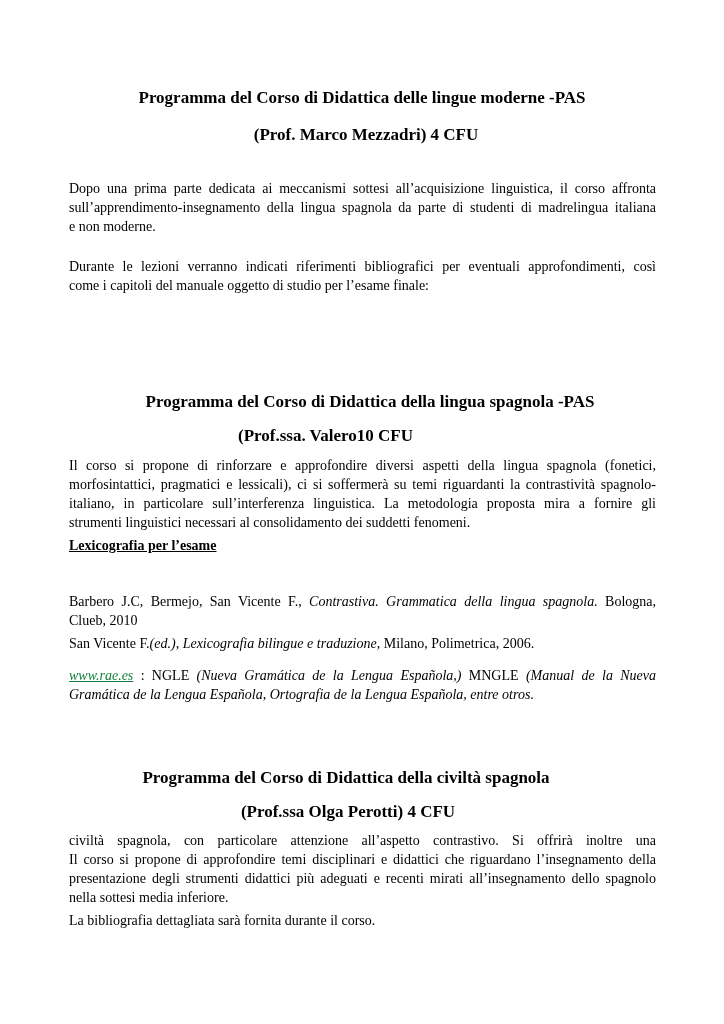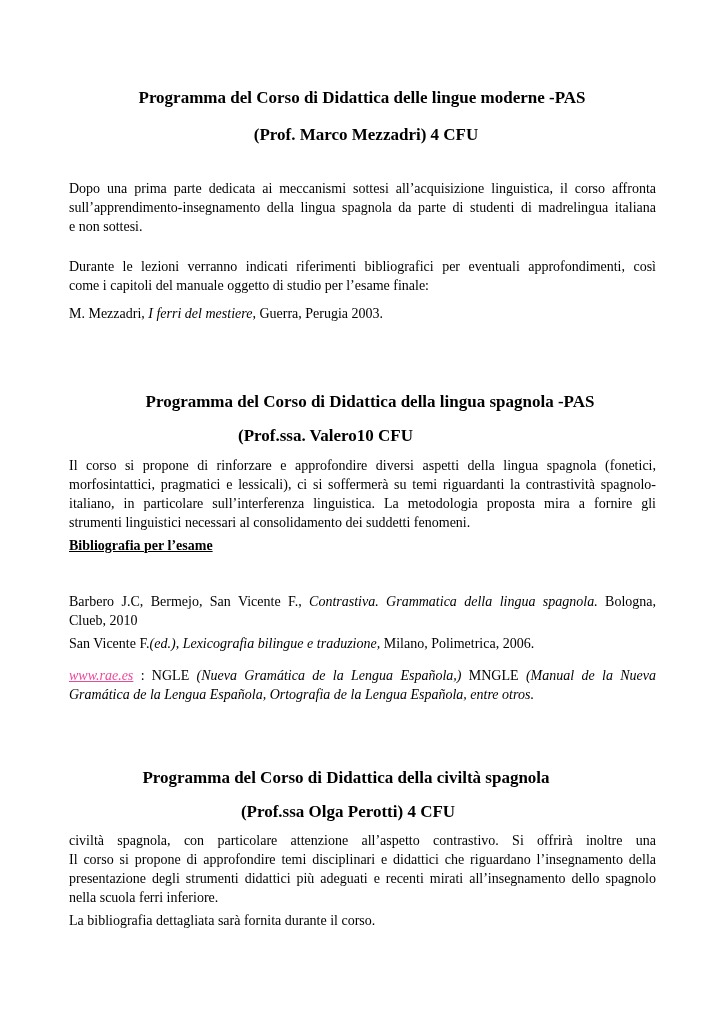--- a/index.html
+++ b/index.html
@@ -13,58 +13,55 @@
       position: absolute; left: 0; width: 724px; text-align: center;
       font-weight: bold; font-size: 17px; line-height: 20px; white-space: nowrap;
     }
     .para {
       position: absolute; left: 69px; width: 587px;
       font-size: 14px; line-height: 19px; text-align: justify;
     }
     .line { display: block; white-space: nowrap; }
     .just { display: block; text-align: justify; text-align-last: justify; white-space: normal; }
     .it { font-style: italic; }
-    .link { color: #ec4899; text-decoration: underline; font-style: italic; }
+    .link { color: #15803d; text-decoration: underline; font-style: italic; }
     .bib-head { font-weight: bold; text-decoration: underline; }
   </style>
 </head>
 <body>
 
 <div class="page">
 
   <div class="title" style="top:88px;">Programma del Corso di Didattica delle lingue moderne -PAS</div>
   <div class="title" style="top:125px; left:4px;">(Prof. Marco Mezzadri) 4 CFU</div>
 
   <div class="para" style="top:179px;">
     <span class="just">Dopo una prima parte dedicata ai meccanismi sottesi all’acquisizione linguistica, il corso affronta</span>
     <span class="just">sull’apprendimento-insegnamento della lingua spagnola da parte di studenti di madrelingua italiana</span>
-    <span class="line">e non sottesi.</span>
+    <span class="line">e non moderne.</span>
   </div>
 
   <div class="para" style="top:257px;">
     <span class="just">Durante le lezioni verranno indicati riferimenti bibliografici per eventuali approfondimenti, così</span>
     <span class="line">come i capitoli del manuale oggetto di studio per l’esame finale:</span>
   </div>
 
-  <div class="para" style="top:304px;">
-    <span class="line"><span> M. Mezzadri, </span><span class="it">I ferri del mestiere</span><span>, Guerra, Perugia 2003.</span></span>
-  </div>
 
   <div class="title" style="top:392px; left:8px;">Programma del Corso di Didattica della lingua spagnola -PAS</div>
   <div class="title" style="top:426px; left:238px; width:auto; text-align:right;">(Prof.ssa. Valero10 CFU</div>
 
   <div class="para" style="top:456px;">
     <span class="just">Il corso si propone di rinforzare e approfondire diversi aspetti della lingua spagnola (fonetici,</span>
     <span class="just">morfosintattici, pragmatici e lessicali), ci si soffermerà su temi riguardanti la contrastività spagnolo-</span>
     <span class="just">italiano, in particolare sull’interferenza linguistica. La metodologia proposta mira a fornire gli</span>
     <span class="line">strumenti linguistici necessari al consolidamento dei suddetti fenomeni.</span>
   </div>
 
   <div class="para" style="top:536px;">
-    <span class="line bib-head">Bibliografia per l’esame</span>
+    <span class="line bib-head">Lexicografia per l’esame</span>
   </div>
 
   <div class="para" style="top:592px;">
     <span class="just"><span>Barbero J.C, Bermejo, San Vicente F., </span><span class="it">Contrastiva. Grammatica della lingua spagnola.</span><span> Bologna,</span></span>
     <span class="line">Clueb, 2010</span>
   </div>
 
   <div class="para" style="top:634px;">
     <span class="line"><span> San Vicente F.</span><span class="it">(ed.), Lexicografia bilingue e traduzione,</span><span> Milano, Polimetrica, 2006.</span></span>
   </div>
@@ -74,20 +71,20 @@
     <span class="line"><span class="it">Gramática de la Lengua Española, Ortografia de la Lengua Española, entre otros</span><span>.</span></span>
   </div>
 
   <div class="title" style="top:768px; left:-16px;">Programma del Corso di Didattica della civiltà spagnola</div>
   <div class="title" style="top:802px; left:-14px;">(Prof.ssa Olga Perotti) 4 CFU</div>
 
   <div class="para" style="top:831px;">
     <span class="just">civiltà spagnola, con particolare attenzione all’aspetto contrastivo. Si offrirà inoltre una</span>
     <span class="just">Il corso si propone di approfondire temi disciplinari e didattici che riguardano l’insegnamento della</span>
     <span class="just">presentazione degli strumenti didattici più adeguati e recenti mirati all’insegnamento dello spagnolo</span>
-    <span class="line">nella scuola ferri inferiore.</span>
+    <span class="line">nella sottesi media inferiore.</span>
   </div>
 
   <div class="para" style="top:911px;">
     <span class="line">La bibliografia dettagliata sarà fornita durante il corso.</span>
   </div>
 
 </div>
 
 </body></html>

